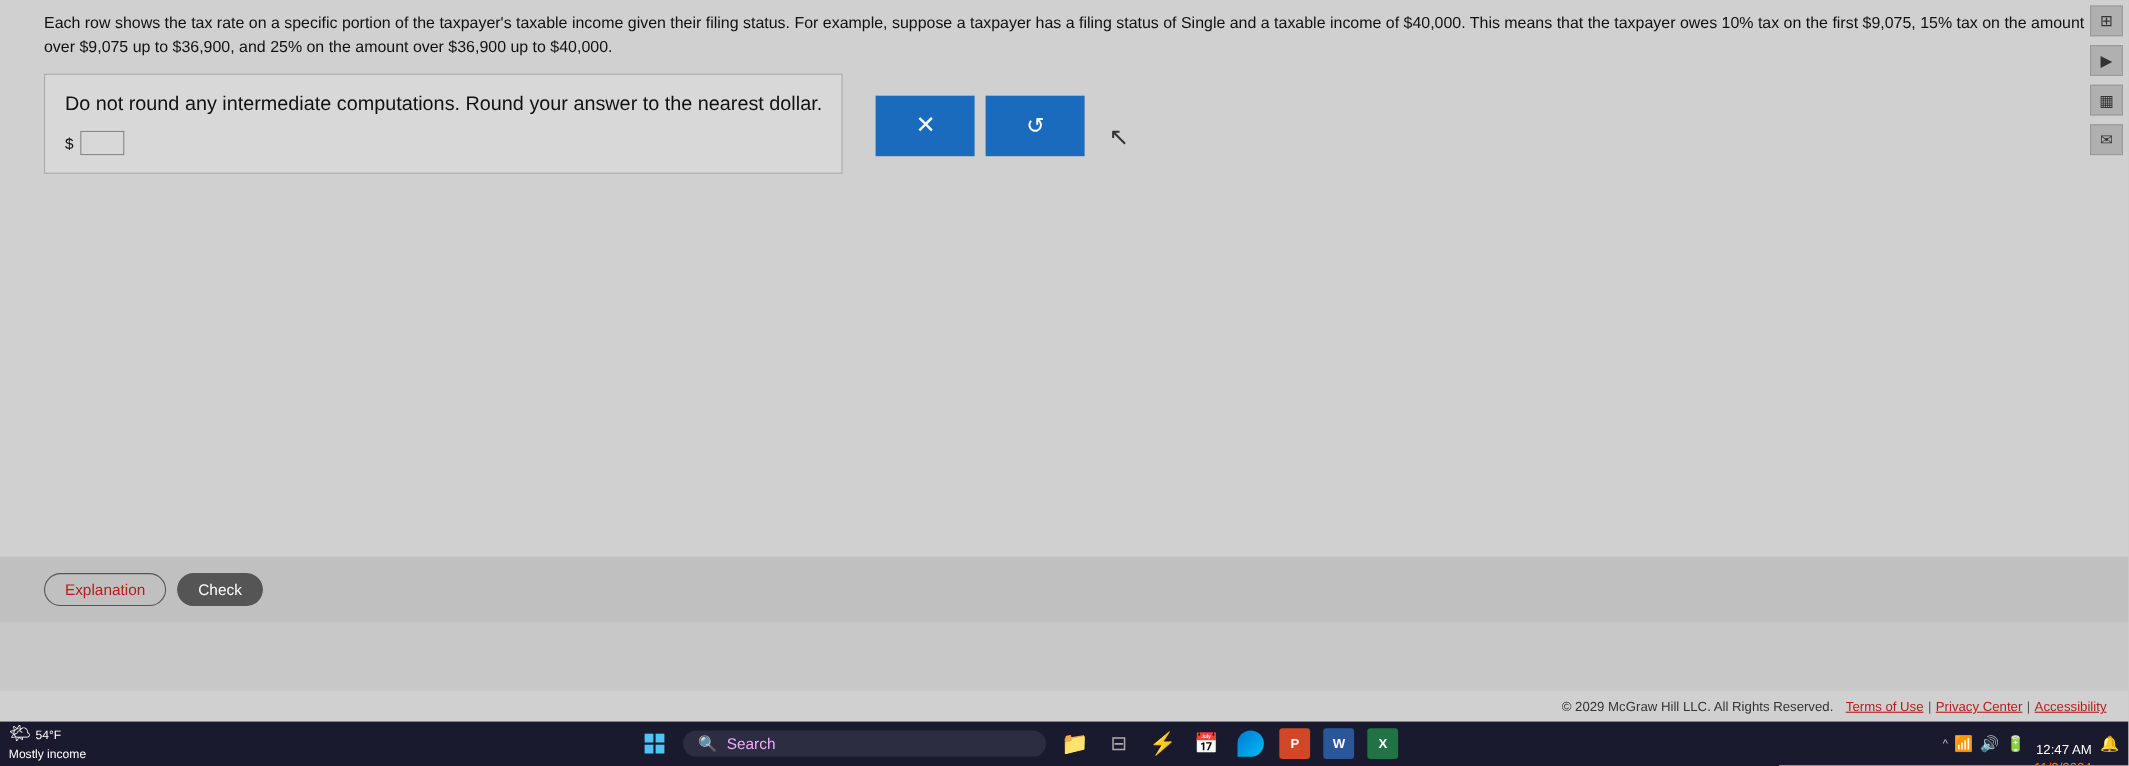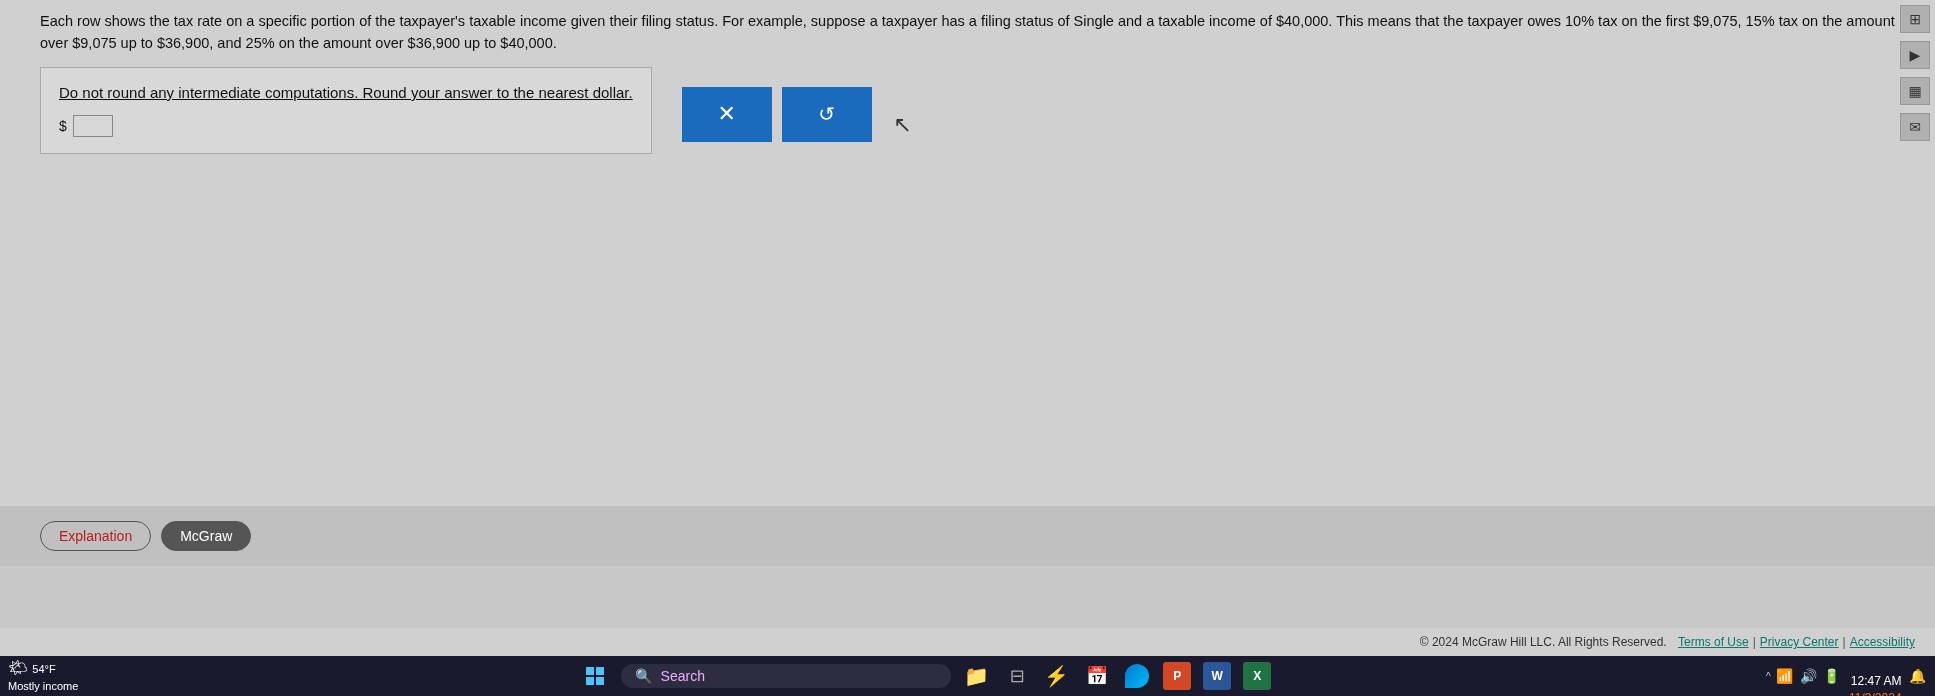--- a/index.html
+++ b/index.html
@@ -71,24 +71,23 @@
     }
 
     .question-text {
       font-size: 14.5px;
       line-height: 1.6;
       color: #111;
       margin-bottom: 10px;
     }
 
     .question-sub {
-      font-size: 15px;
+      font-size: 18px;
       color: #111;
       margin-bottom: 14px;
-      text-decoration: underline;
     }
 
     .answer-row {
       display: flex;
       align-items: center;
       gap: 6px;
     }
 
     .dollar-sign {
       font-size: 14px;
@@ -194,21 +193,21 @@
       display: flex;
       align-items: center;
       justify-content: flex-end;
       padding: 0 20px;
       font-size: 12px;
       color: #333;
       gap: 4px;
     }
 
     .footer-bar a {
-      color: #0f766e;
+      color: #b91c1c;
       text-decoration: underline;
       cursor: pointer;
     }
 
     .footer-separator {
       color: #555;
     }
 
     
     .taskbar {
@@ -422,25 +421,25 @@
     </div>
 
     
     <div class="cursor-icon">↖</div>
   </div>
 
 </div>
 
 <div class="bottom-toolbar">
   <button class="btn-explanation">Explanation</button>
-  <button class="btn-check">McGraw</button>
+  <button class="btn-check">Check</button>
 </div>
 
 <div class="footer-bar">
-  <span>© 2024 McGraw Hill LLC. All Rights Reserved.</span>
+  <span>© 2029 McGraw Hill LLC. All Rights Reserved.</span>
   <span>&nbsp;</span>
   <a>Terms of Use</a>
   <span class="footer-separator">|</span>
   <a>Privacy Center</a>
   <span class="footer-separator">|</span>
   <a>Accessibility</a>
 </div>
 
 <div class="taskbar">
 

